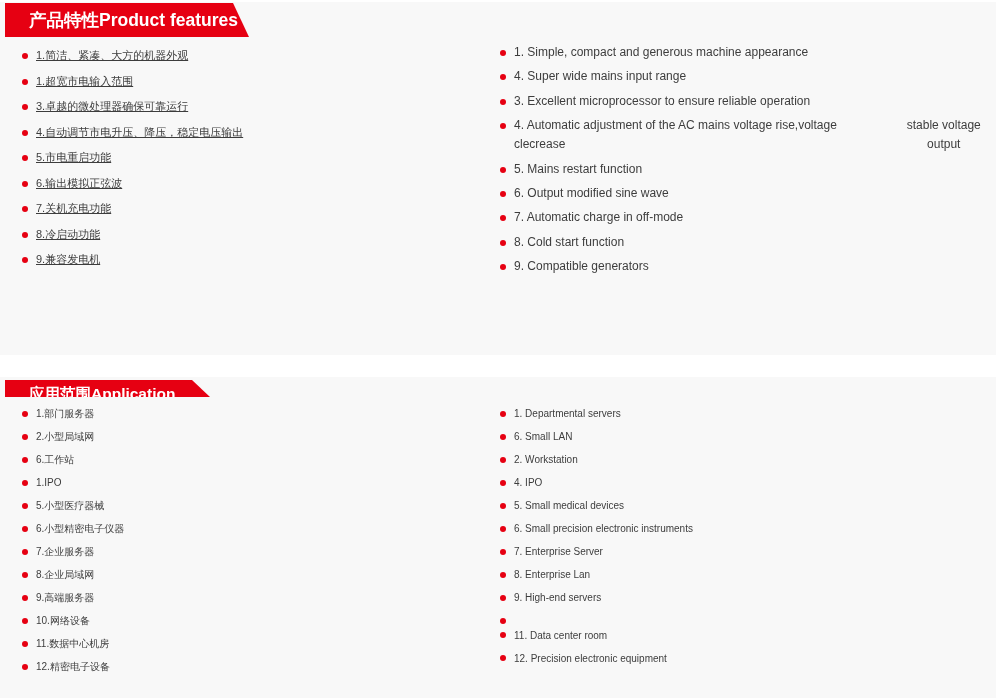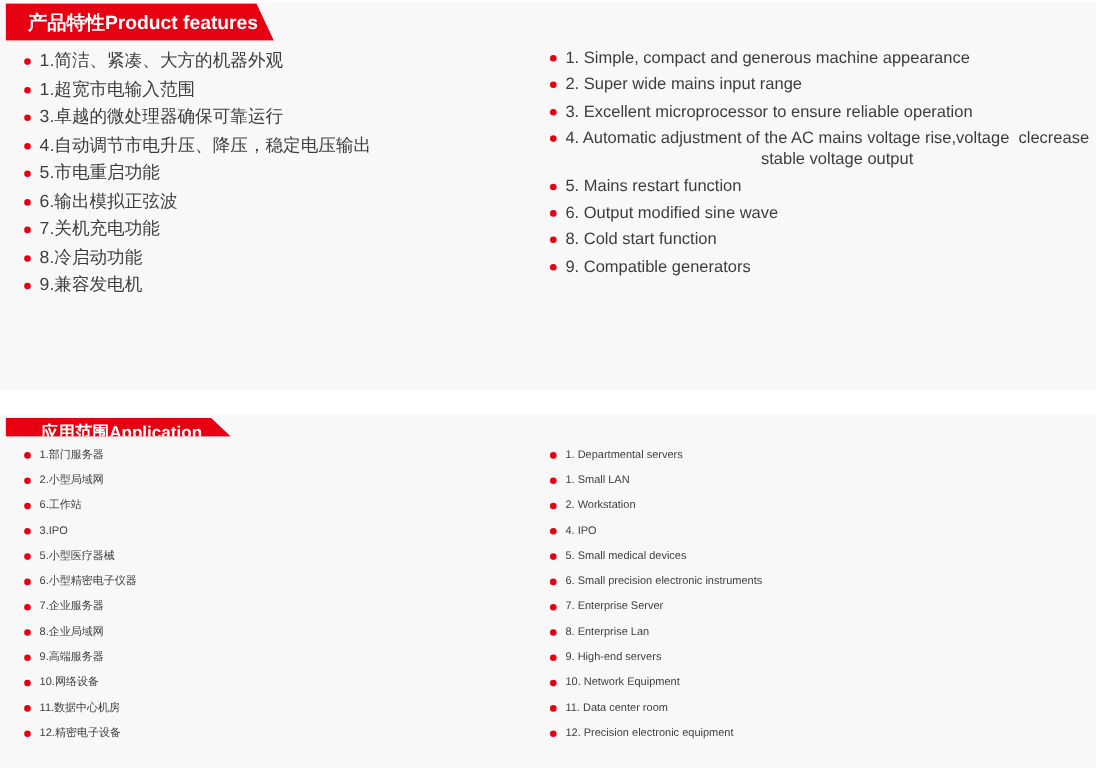--- a/index.html
+++ b/index.html
@@ -13,23 +13,22 @@
   .panel { background:#f8f8f8; width:996px; }
   #panel-features { margin-top:2px; height:353px; }
   #panel-application { margin-top:22px; height:321px; }
 
   .banner {
     background:#e60012;
     color:#ffffff;
     font-weight:bold;
     margin-left:5px;
     box-sizing:border-box;
-    padding-left:6px;
+    padding-left:24px;
     white-space:nowrap;
-    text-align:center;
   }
   .banner-lg {
     width:244px; height:34px; line-height:34px; font-size:17.5px;
     clip-path:polygon(0 0, calc(100% - 16px) 0, 100% 100%, 0 100%);
     transform:translateY(1px);
   }
   .banner-sm {
     width:205px; height:17px; line-height:28px; font-size:15.5px;
     clip-path:polygon(0 0, calc(100% - 18px) 0, 100% 100%, 0 100%);
     transform:translateY(3px);
@@ -39,28 +38,28 @@
   #panel-features .cols { margin-top:7px; }
   #panel-application .cols { margin-top:8px; }
   ul.col { list-style:none; margin:0; padding:0 0 0 22px; }
 
   li.item { display:flex; align-items:flex-start; }
   .dot {
     width:6px; height:6px; border-radius:50%;
     background:#e60012; flex:0 0 6px; margin-right:8px;
   }
   .txt { white-space:pre-wrap; }
-  .txtwrap { display:flex; flex-direction:column; }
+  .txtwrap { display:flex; flex-direction:row; }
   .txtwrap .cont { margin-left:18px;text-align:center; }
 
-  .f-zh li { font-size:16px; line-height:25.5px; }
+  .f-zh li { font-size:11px; line-height:25.5px;text-decoration:underline; }
   .f-zh .dot { margin-top:10px; }
 
   .f-en { padding-top:1px; }
-  .f-en li { font-size:15px; line-height:19px; margin-bottom:5.4px; }
+  .f-en li { font-size:12px; line-height:19px; margin-bottom:5.4px; }
   .f-en .dot { margin-top:7px; }
 
   .a-zh li, .a-en li { font-size:10px; line-height:23px; }
   .a-zh .dot, .a-en .dot { margin-top:8.5px; }
 </style>
 </head>
 <body>
 
 <div id="page">
 
@@ -107,21 +106,21 @@
             <span class="txt">9.兼容发电机</span>
           </li>
       </ul>
       <ul class="col f-en">
         <li class="item">
             <span class="dot"></span>
             <span class="txt">1. Simple, compact and generous machine appearance</span>
           </li>
         <li class="item">
             <span class="dot"></span>
-            <span class="txt">2. Super wide mains input range</span>
+            <span class="txt">4. Super wide mains input range</span>
           </li>
         <li class="item">
             <span class="dot"></span>
             <span class="txt">3. Excellent microprocessor to ensure reliable operation</span>
           </li>
         <li class="item">
             <span class="dot"></span>
             <span class="txtwrap">
               <span class="txt">4. Automatic adjustment of the AC mains voltage rise,voltage  clecrease</span>
               <span class="txt cont">stable voltage output</span>
@@ -130,20 +129,24 @@
         <li class="item">
             <span class="dot"></span>
             <span class="txt">5. Mains restart function</span>
           </li>
         <li class="item">
             <span class="dot"></span>
             <span class="txt">6. Output modified sine wave</span>
           </li>
         <li class="item">
             <span class="dot"></span>
+            <span class="txt">7. Automatic charge in off-mode</span>
+          </li>
+        <li class="item">
+            <span class="dot"></span>
             <span class="txt">8. Cold start function</span>
           </li>
         <li class="item">
             <span class="dot"></span>
             <span class="txt">9. Compatible generators</span>
           </li>
       </ul>
     </div>
   </section>
 
@@ -160,21 +163,21 @@
         <li class="item">
             <span class="dot"></span>
             <span class="txt">2.小型局域网</span>
           </li>
         <li class="item">
             <span class="dot"></span>
             <span class="txt">6.工作站</span>
           </li>
         <li class="item">
             <span class="dot"></span>
-            <span class="txt">3.IPO</span>
+            <span class="txt">1.IPO</span>
           </li>
         <li class="item">
             <span class="dot"></span>
             <span class="txt">5.小型医疗器械</span>
           </li>
         <li class="item">
             <span class="dot"></span>
             <span class="txt">6.小型精密电子仪器</span>
           </li>
         <li class="item">
@@ -202,21 +205,21 @@
             <span class="txt">12.精密电子设备</span>
           </li>
       </ul>
       <ul class="col a-en">
         <li class="item">
             <span class="dot"></span>
             <span class="txt">1. Departmental servers</span>
           </li>
         <li class="item">
             <span class="dot"></span>
-            <span class="txt">1. Small LAN</span>
+            <span class="txt">6. Small LAN</span>
           </li>
         <li class="item">
             <span class="dot"></span>
             <span class="txt">2. Workstation</span>
           </li>
         <li class="item">
             <span class="dot"></span>
             <span class="txt">4. IPO</span>
           </li>
         <li class="item">
@@ -234,21 +237,20 @@
         <li class="item">
             <span class="dot"></span>
             <span class="txt">8. Enterprise Lan</span>
           </li>
         <li class="item">
             <span class="dot"></span>
             <span class="txt">9. High-end servers</span>
           </li>
         <li class="item">
             <span class="dot"></span>
-            <span class="txt">10. Network Equipment</span>
           </li>
         <li class="item">
             <span class="dot"></span>
             <span class="txt">11. Data center room</span>
           </li>
         <li class="item">
             <span class="dot"></span>
             <span class="txt">12. Precision electronic equipment</span>
           </li>
       </ul>

